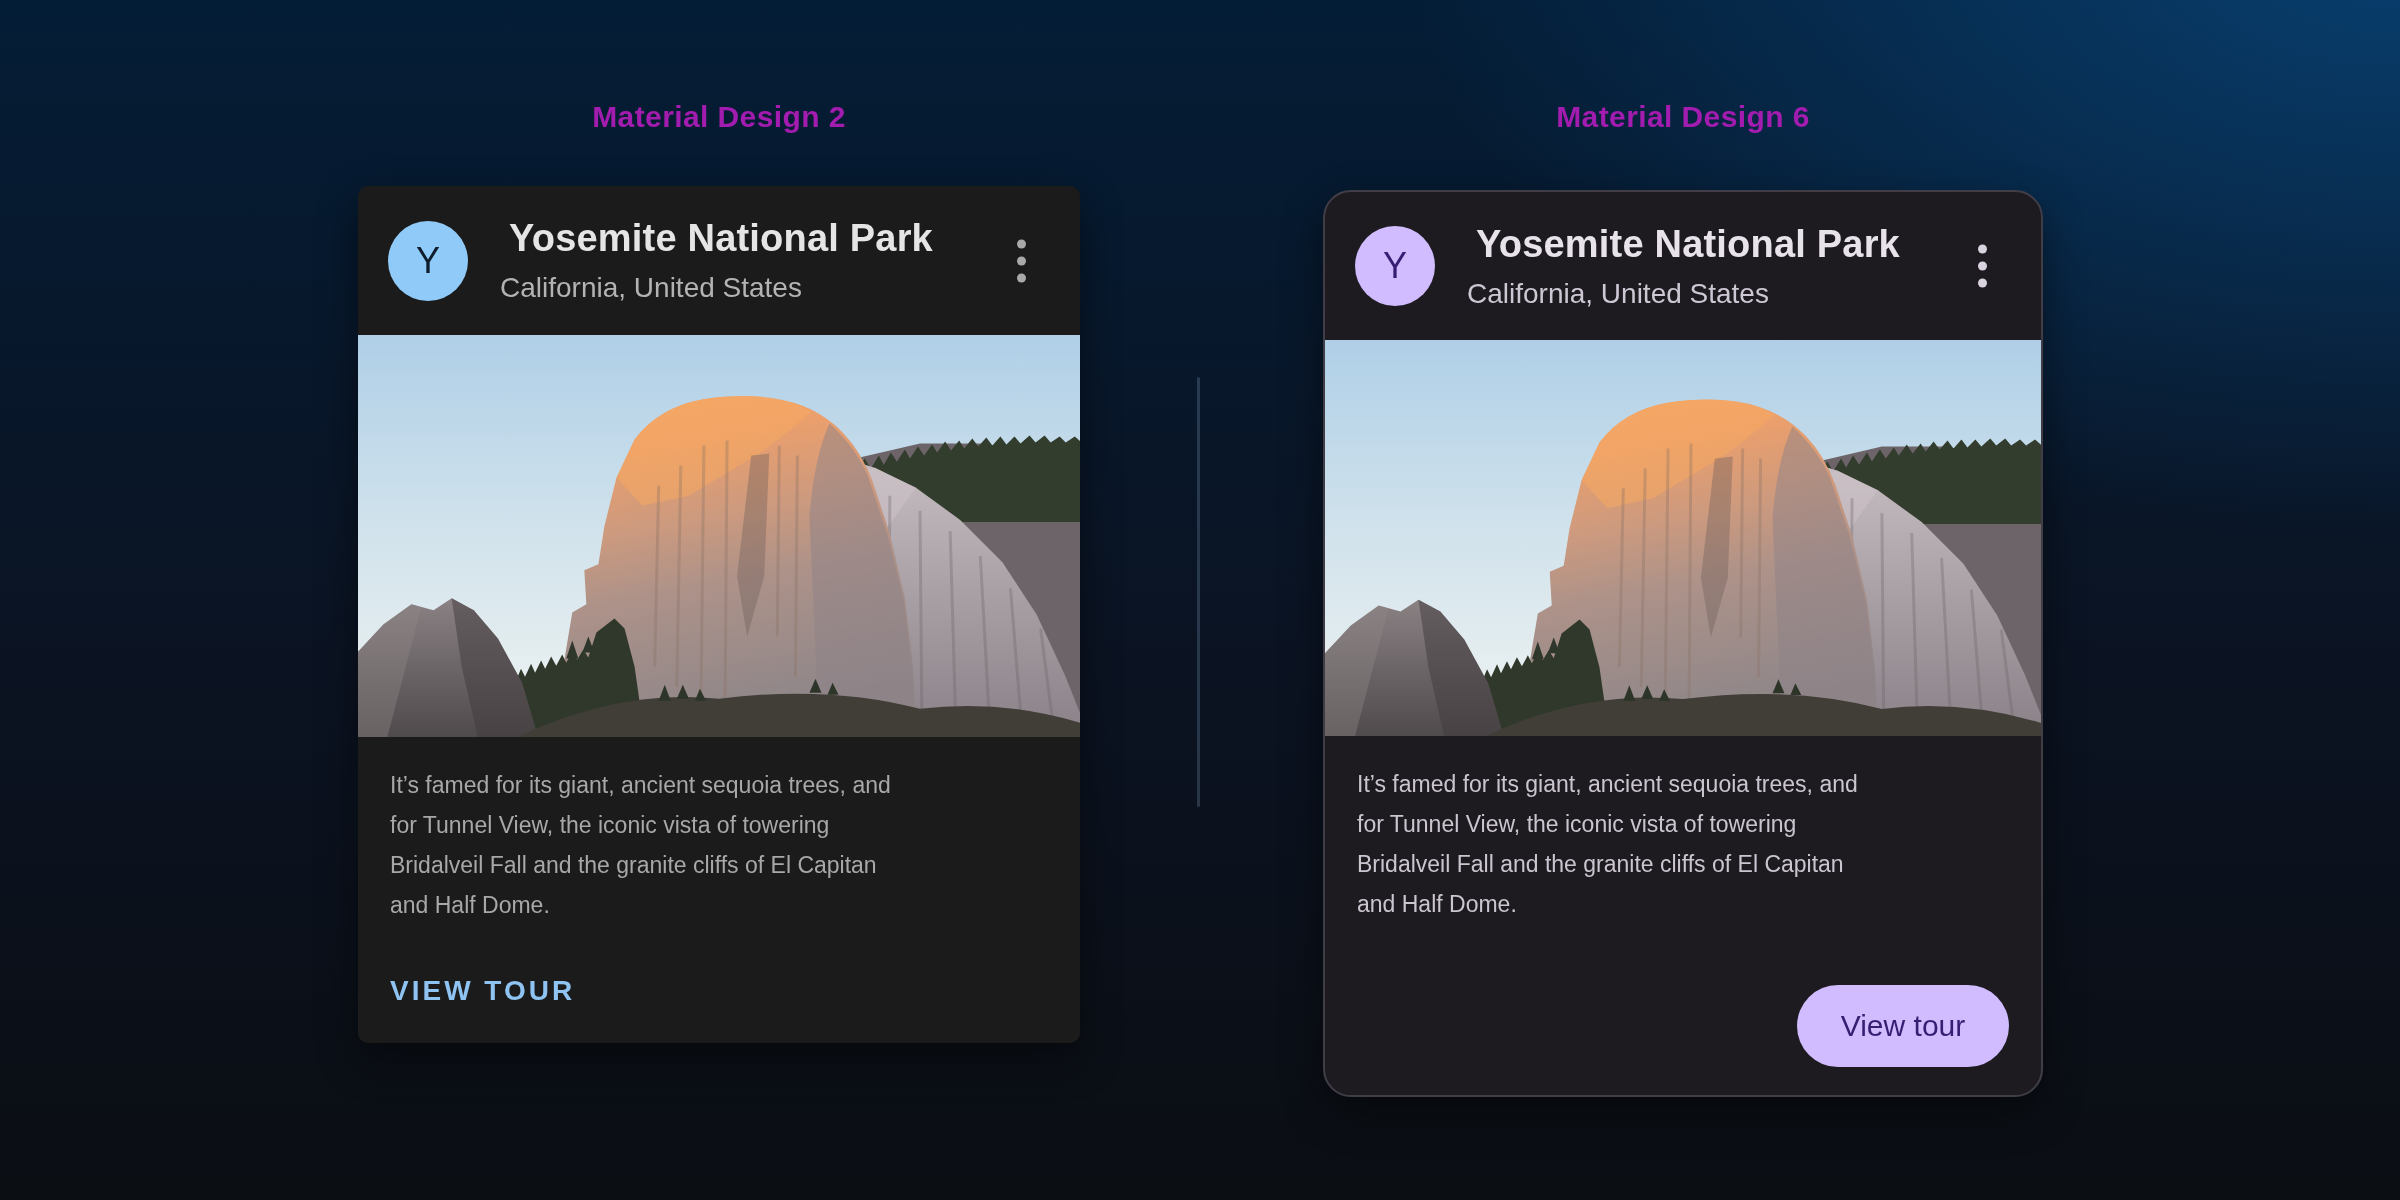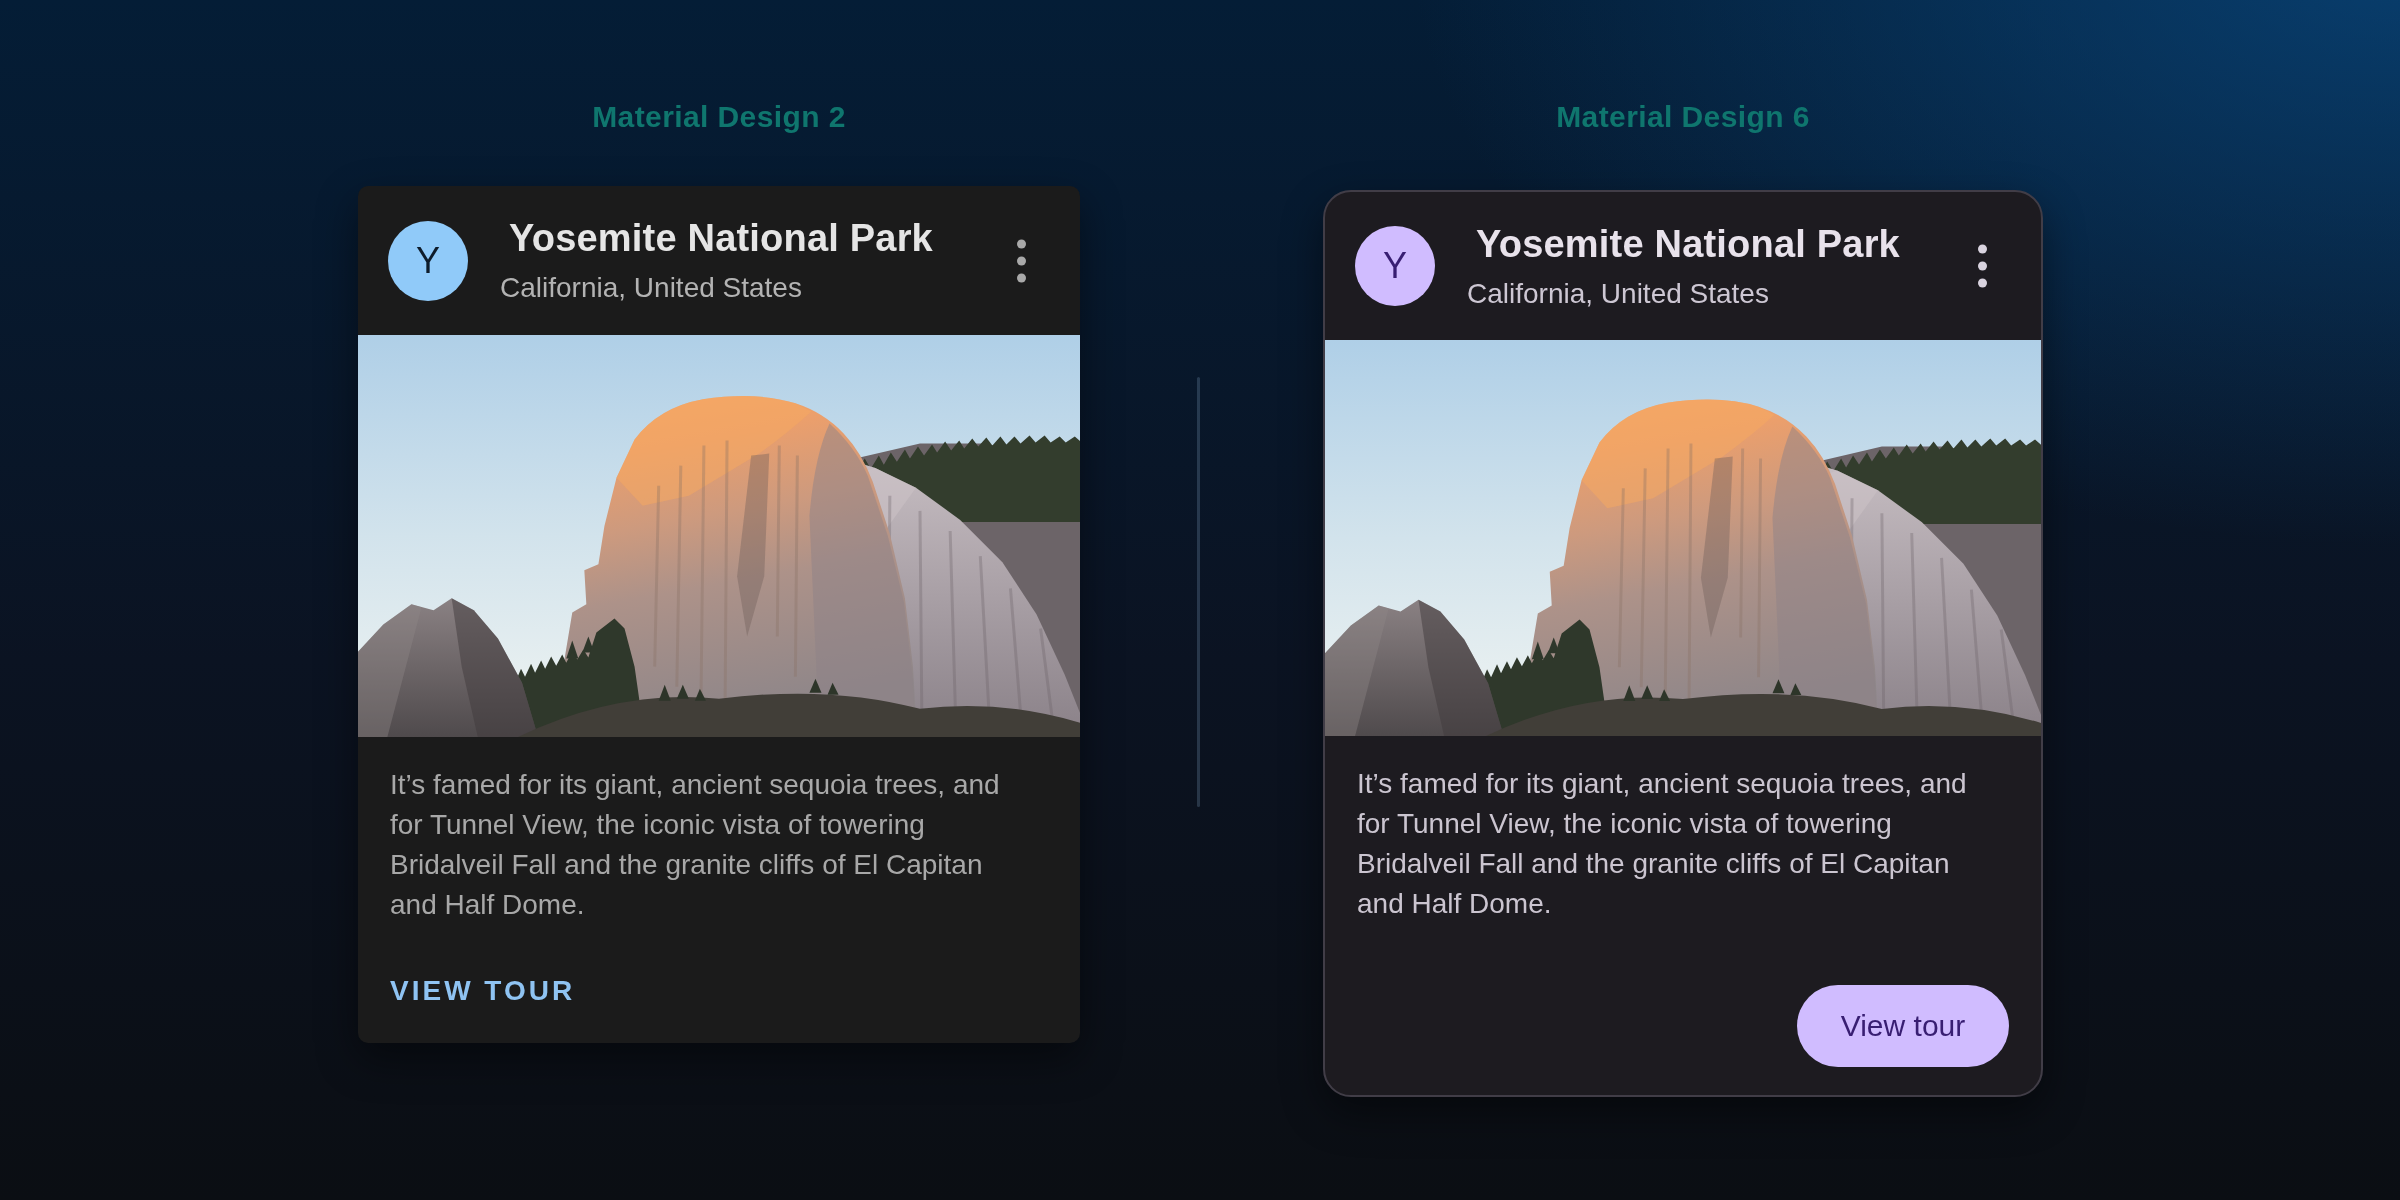--- a/index.html
+++ b/index.html
@@ -5,21 +5,21 @@
   html,body{margin:0;padding:0;}
   body{
     width:2400px;height:1200px;position:relative;overflow:hidden;
     font-family:"Liberation Sans","DejaVu Sans",sans-serif;
     background:
       radial-gradient(1800px 1100px at 100% -5%, rgba(10,74,130,.75) 0%, rgba(10,74,130,0) 55%),
       linear-gradient(180deg,#041D36 0%,#0B1322 55%,#0B0E13 100%);
   }
   .col-heading{
     position:absolute;top:100px;text-align:center;
-    font-size:30px;font-weight:700;letter-spacing:.4px;color:#0f766e;
+    font-size:30px;font-weight:700;letter-spacing:.4px;color:#a21caf;
   }
   #heading-md2{left:358px;width:722px;}
   #heading-md3{left:1323px;width:720px;}
   .divider{
     position:absolute;left:1197px;top:377px;width:3px;height:430px;
     background:rgba(110,140,170,.30);border-radius:3px;
   }
   .card{
     position:absolute;display:flex;flex-direction:column;overflow:hidden;
     box-sizing:border-box;box-shadow:0 16px 42px rgba(0,0,0,.45);
@@ -45,21 +45,21 @@
   #card-md3 .card-subtitle{color:#CDC7D3;}
   .kebab{position:absolute;right:44px;top:50%;transform:translateY(-50%);
     display:flex;flex-direction:column;gap:8px;padding:10px;cursor:pointer;}
   .kebab i{width:9px;height:9px;border-radius:50%;display:block;}
   #card-md2 .kebab i{background:#A9A9A9;}
   #card-md3 .kebab i{background:#D9D3DF;}
   .photo{display:block;width:100%;flex:0 0 auto;}
   #card-md2 .photo{height:402px;}
   #card-md3 .photo{height:396px;}
   .card-body{padding:28px 32px 0 32px;flex:1 1 auto;}
-  .card-body div{font-size:28px;line-height:40px;white-space:nowrap;}
+  .card-body div{font-size:23px;line-height:40px;white-space:nowrap;}
   #card-md2 .card-body div{color:#A8A8A8;}
   #card-md3 .card-body div{color:#CBC5D0;}
   .card-actions{flex:0 0 auto;display:flex;}
   #card-md2 .card-actions{padding:0 32px 36px 32px;}
   #card-md3 .card-actions{padding:0 32px 28px 32px;justify-content:flex-end;}
   .text-button{
     font-size:28px;font-weight:700;letter-spacing:3px;color:#8FC3F2;cursor:pointer;
   }
   .filled-button{
     min-width:212px;height:82px;border-radius:41px;background:#D0BCFF;border:none;

